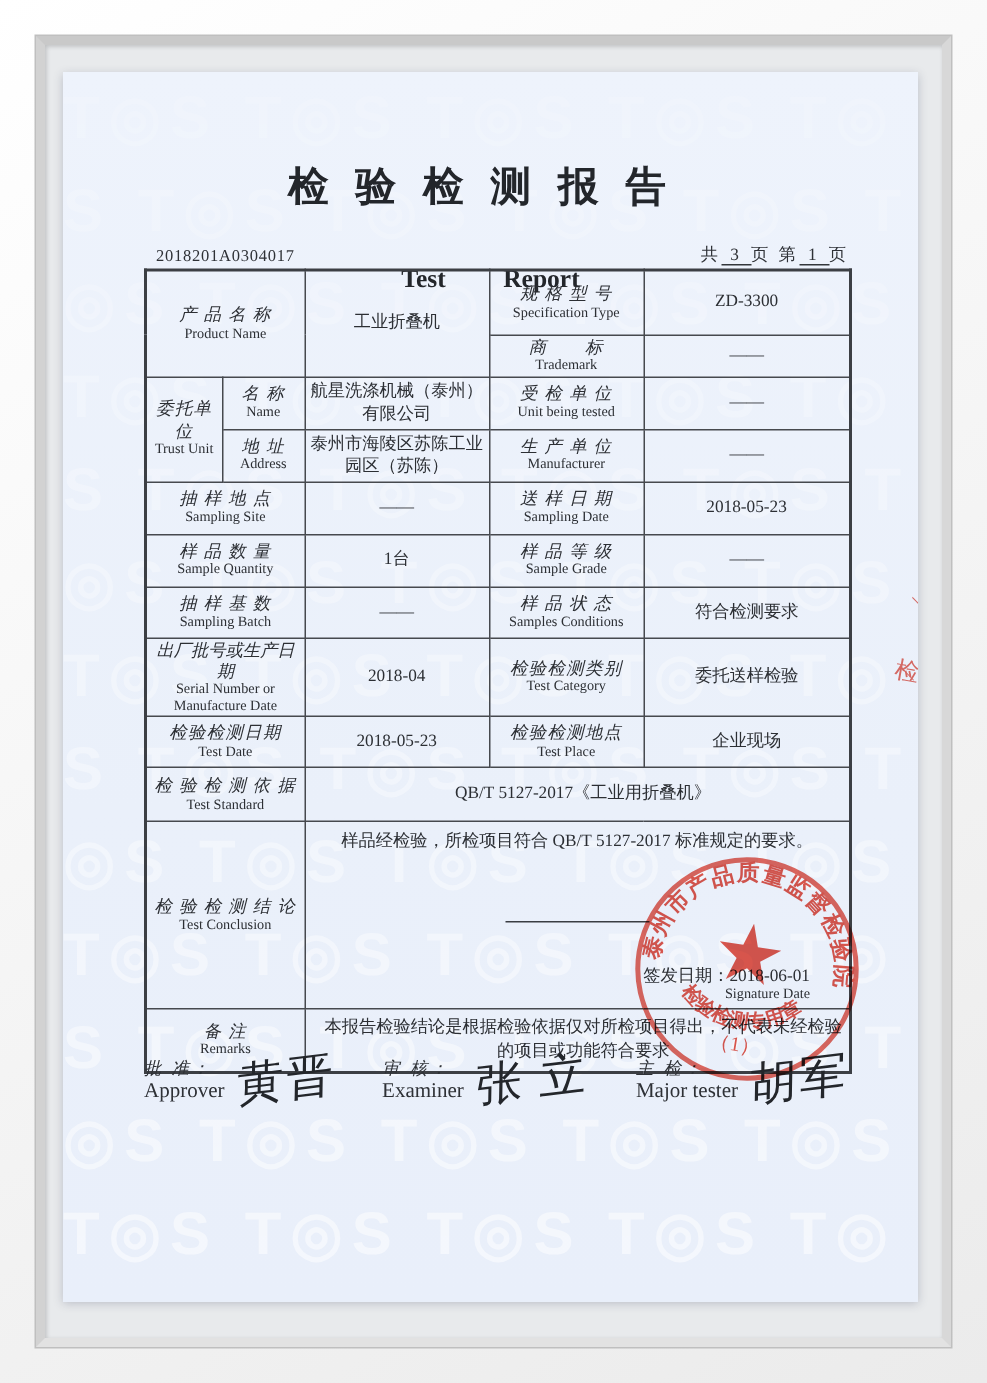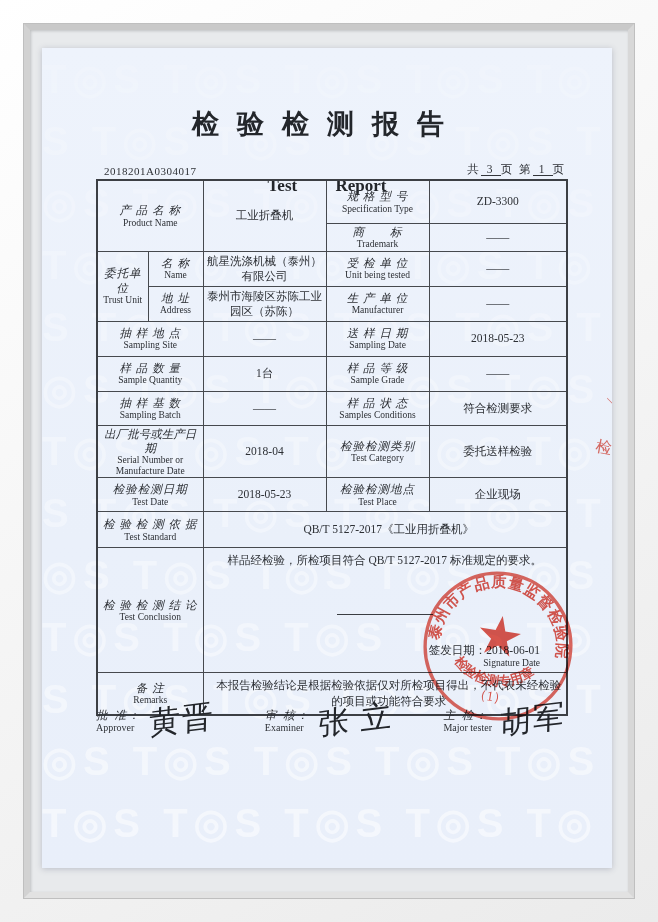--- a/index.html
+++ b/index.html
@@ -43,21 +43,21 @@
   .concl-line{position:absolute;left:50%;top:66px;width:96px;margin-left:-48px;
               border-top:1.5px solid #3a3d42;}
   .signdate{position:absolute;right:26px;bottom:4px;text-align:left;font-size:11.5px;}
   .signdate .row{white-space:nowrap;}
   .signdate .en{text-align:right;}
   
   .sign-row{position:absolute;left:54px;top:658px;width:470px;display:flex;
             justify-content:space-between;align-items:flex-start;}
   .sign-group{display:flex;align-items:center;gap:8px;}
   .sign-label .cn{font-size:11.5px;letter-spacing:2px;}
-  .sign-label .en{font-size:10px;font-family:Liberation Serif, serif;}
+  .sign-label .en{font-size:14px;font-family:Liberation Serif, serif;}
   .sig{font-size:31px;line-height:1;color:#23262b;transform:rotate(-7deg) skewX(-8deg);
        font-weight:500;margin-top:-2px;letter-spacing:2px;white-space:nowrap;}
   
   .stamp{position:absolute;left:378px;top:520px;width:156px;height:156px;
          transform:rotate(9deg);mix-blend-mode:multiply;opacity:.85;pointer-events:none;}
   .seam-stamp{position:absolute;left:544px;top:352px;height:170px;color:#e04a3d;
               writing-mode:vertical-rl;font-size:16px;letter-spacing:9px;opacity:.8;
               transform:rotate(10deg);mix-blend-mode:multiply;pointer-events:none;}
 </style>
 </head>

